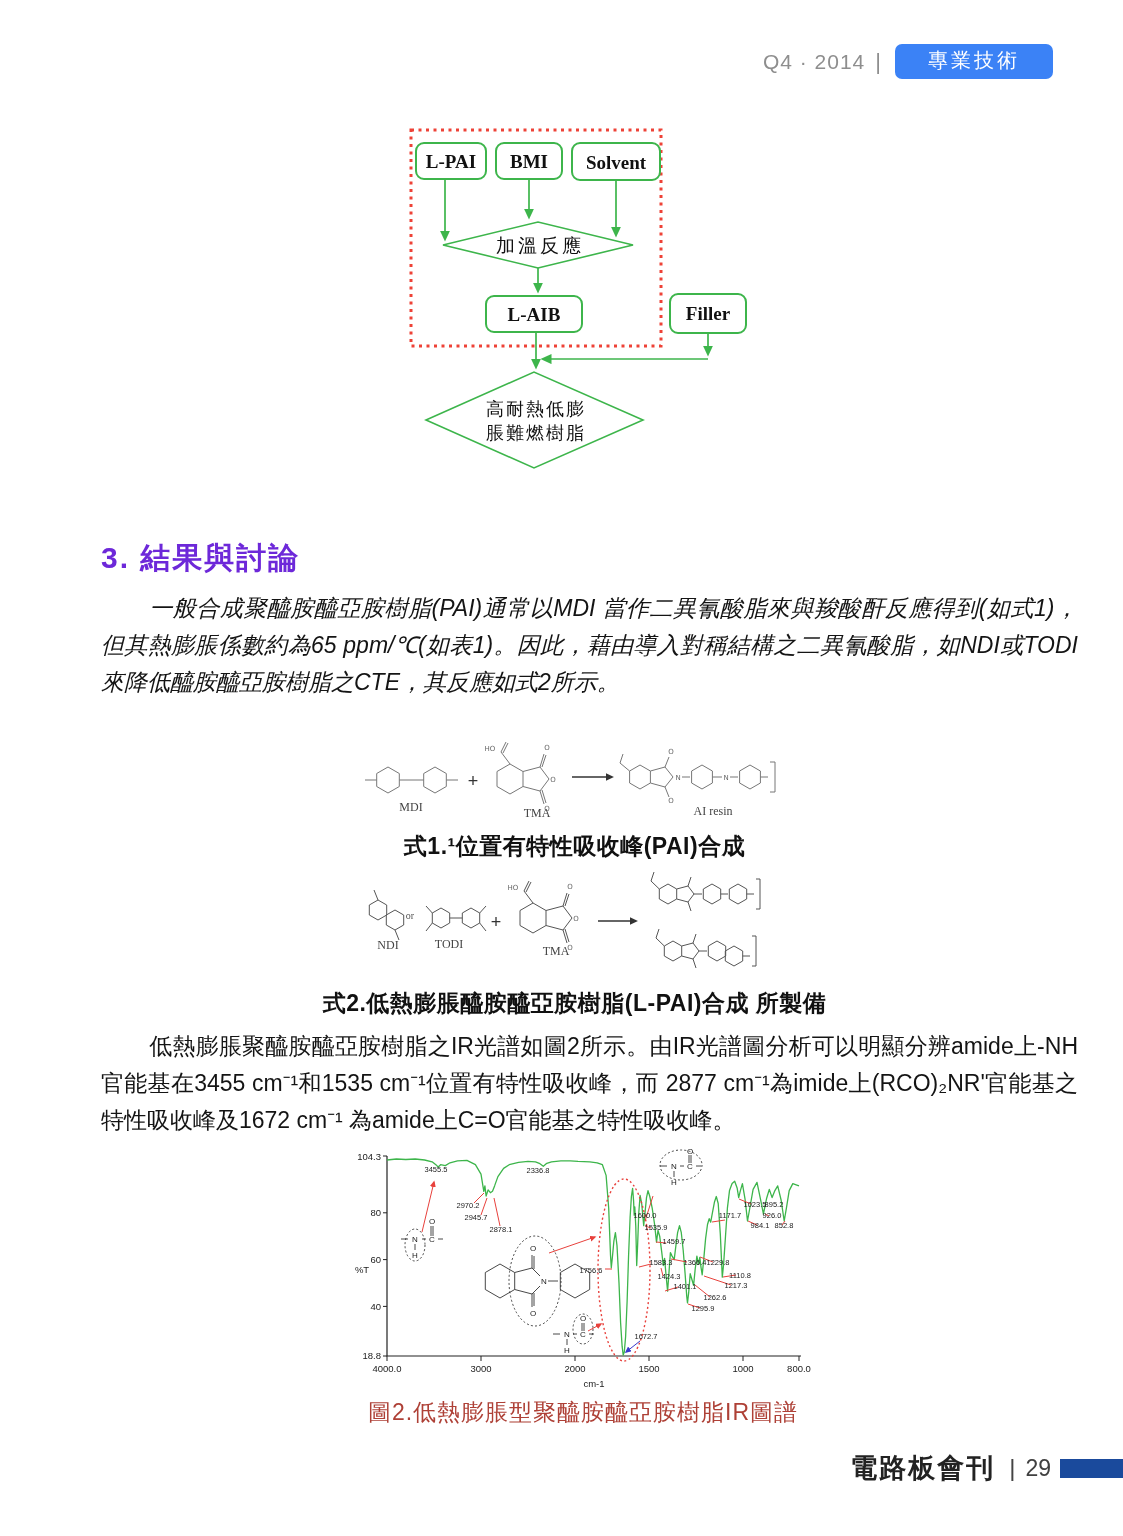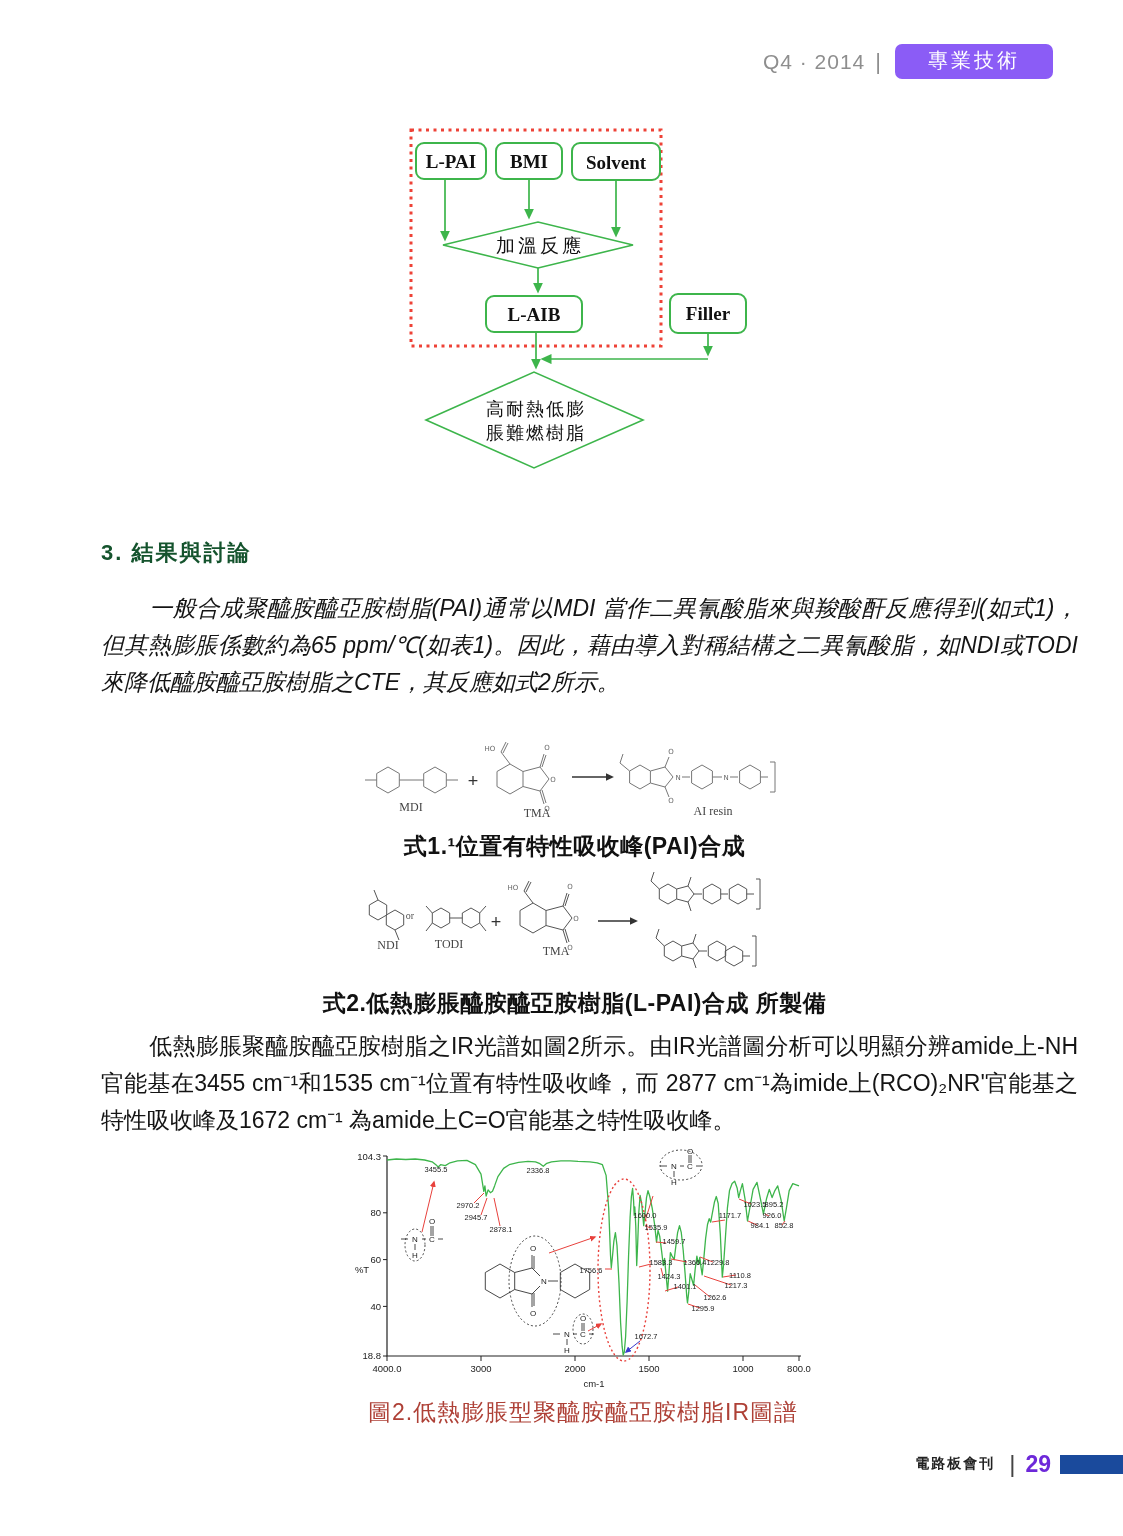--- a/index.html
+++ b/index.html
@@ -4,28 +4,28 @@
 <style>
   html,body{margin:0;padding:0;background:#fff;}
   .page{position:relative;width:1123px;height:1536px;background:#fff;overflow:hidden;
         font-family:"Liberation Sans",sans-serif;color:#1a1a1a;margin-left:13px;}
   .abs{position:absolute;}
 
   
   .hdr{position:absolute;top:44px;right:83px;display:flex;align-items:center;}
   .issue{color:#8e8e8e;font-size:21px;letter-spacing:1px;}
   .hdr-div{color:#8e8e8e;font-size:22px;margin:0 14px 0 10px;font-weight:300;}
-  .badge{background:#8b5cf6;color:#fff;font-size:20px;letter-spacing:3px;
+  .badge{background:#3b82f6;color:#fff;font-size:20px;letter-spacing:3px;
          padding:3px 33px 5px 33px;border-radius:7px;}
 
   
   .red-cap{position:absolute;color:#ae4036;font-size:22px;text-align:center;letter-spacing:1px;}
   .blk-cap{position:absolute;left:0;width:100%;color:#111;font-size:23px;font-weight:bold;
            text-align:center;letter-spacing:0.5px;}
-  .h2{position:absolute;left:88px;top:538px;color:#14532d;font-size:22px;font-weight:bold;letter-spacing:2px;}
+  .h2{position:absolute;left:88px;top:538px;color:#6d28d9;font-size:30px;font-weight:bold;letter-spacing:2px;}
   .h3{position:absolute;left:88px;top:584px;color:#1f4e9e;font-size:25px;font-weight:bold;letter-spacing:1px;}
   .body-p{position:absolute;left:88px;width:977px;font-size:23px;line-height:37px;
           text-align:justify;text-indent:2.1em;margin:0;color:#141414;}
 
   
   .gbox{fill:#fff;stroke:#3db54b;stroke-width:2;}
   .gdia{fill:#fff;stroke:#3db54b;stroke-width:1.6;}
   .garr{stroke:#3db54b;stroke-width:1.7;fill:none;}
   .reddot{fill:none;stroke:#ee4237;stroke-width:3;stroke-dasharray:3,4.5;}
   .fc-en{font-family:"Liberation Serif",serif;font-weight:bold;font-size:19px;fill:#111;text-anchor:middle;}
@@ -51,23 +51,23 @@
   .pk{font-size:7.5px;fill:#222;text-anchor:middle;}
   .ldr{stroke:#e8413c;stroke-width:1;fill:none;}
   .ldr-blue{stroke:#3a3acc;stroke-width:1;fill:none;}
   .chm{stroke:#333;stroke-width:0.9;fill:none;}
   .atom{font-size:8px;fill:#222;text-anchor:middle;}
   .dashell{fill:none;stroke:#333;stroke-width:0.9;stroke-dasharray:2,2.2;}
   .redell{fill:none;stroke:#e8413c;stroke-width:1.4;stroke-dasharray:2,2.6;}
 
   
   .footer{position:absolute;top:1450px;right:0;display:flex;align-items:center;}
-  .f-journal{font-size:14px;font-weight:600;color:#222;letter-spacing:2px;}
+  .f-journal{font-size:27px;font-weight:600;color:#222;letter-spacing:2px;}
   .f-div{font-size:24px;font-weight:300;color:#444;margin:0 10px 0 14px;}
-  .f-page{font-size:23px;font-weight:bold;color:#6d28d9;}
+  .f-page{font-size:23px;font-weight:normal;color:#404040;}
   .f-bar{width:76px;height:19px;background:#1a4a9c;margin-left:9px;}
 </style>
 </head>
 <body>
 
 <div class="page">
 
   <div class="hdr">
     <span class="issue">Q4 · 2014</span>
     <span class="hdr-div">|</span>

